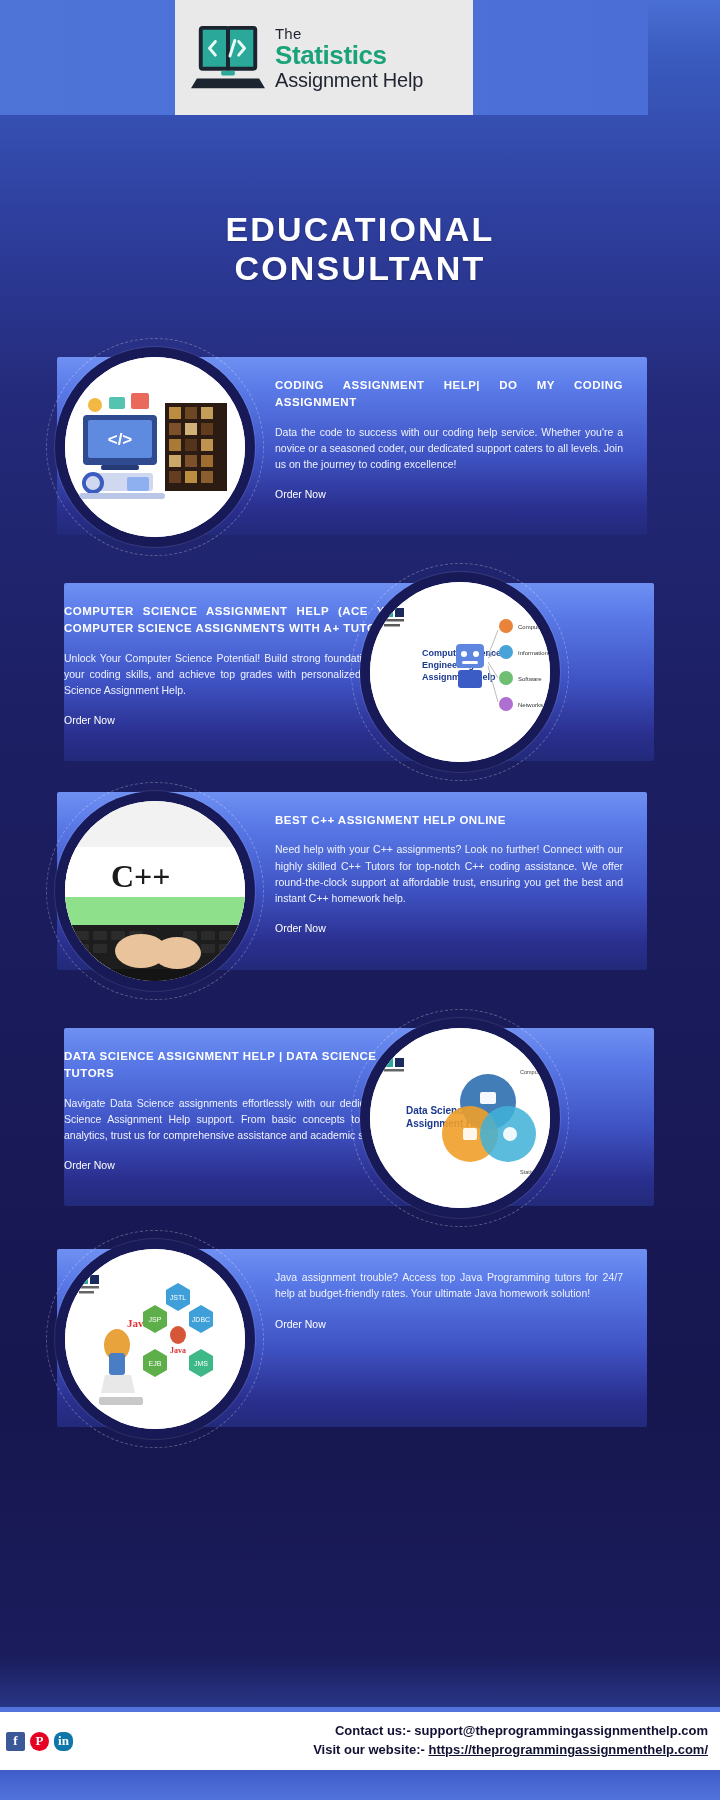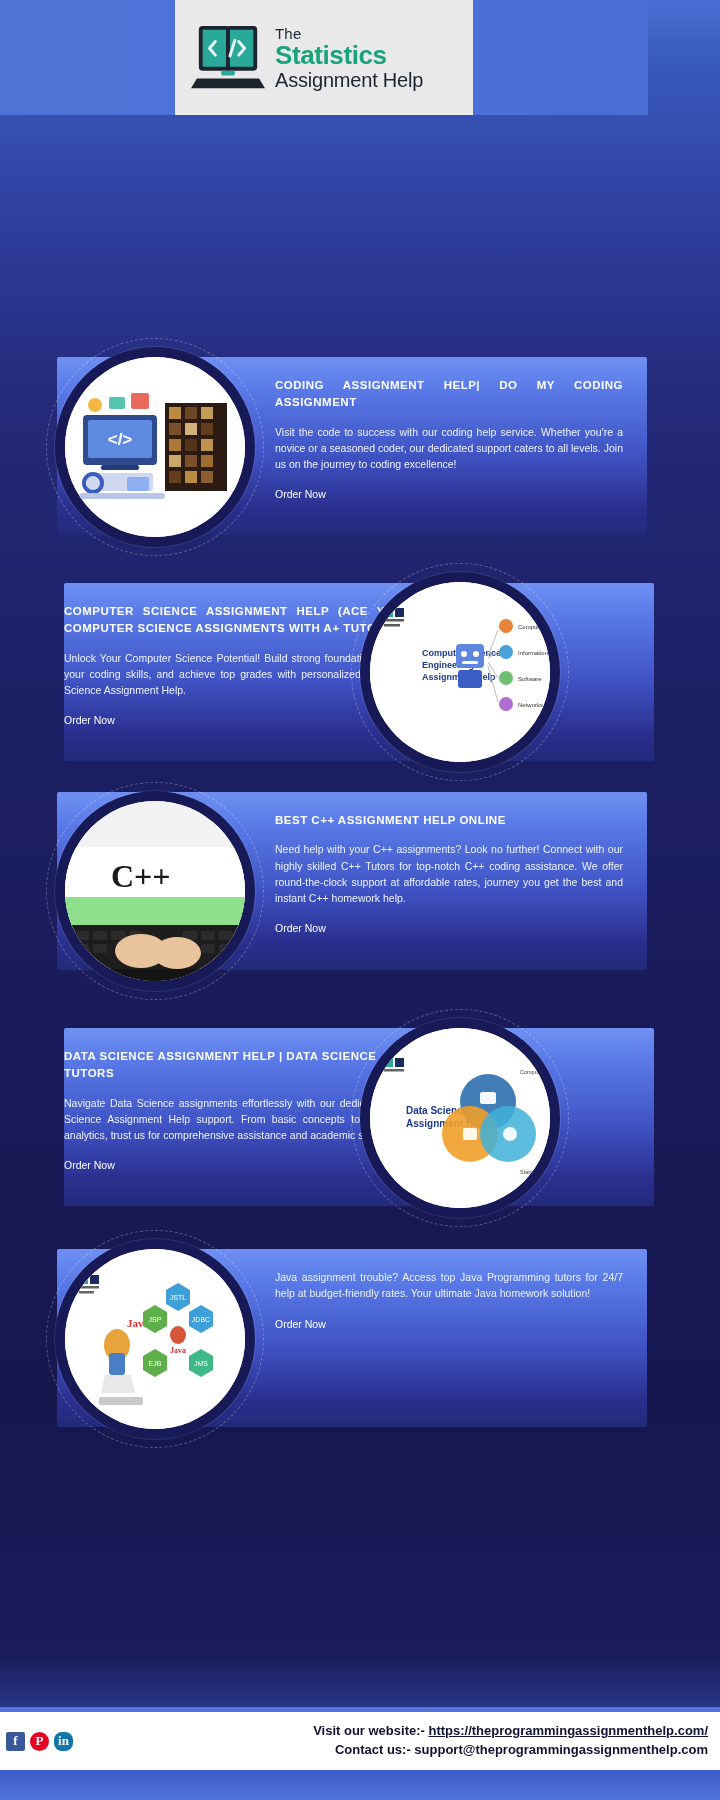--- a/index.html
+++ b/index.html
@@ -206,25 +206,29 @@
       </svg>
       <div class="logo-words">
         <div class="logo-the">The</div>
         <div class="logo-prog">Statistics</div>
         <div class="logo-assign">Assignment Help</div>
       </div>
     </div>
   </div>
 
 
+  <div class="headline">
+    <div>EDUCATIONAL</div>
+    <div>CONSULTANT</div>
+  </div>
 
   <div class="card left-img" style="top:357px;">
     <div class="card-text">
       <div class="card-title">CODING ASSIGNMENT HELP| DO MY CODING ASSIGNMENT</div>
-      <div class="card-body">Visit the code to success with our coding help service. Whether you're a novice or a seasoned coder, our dedicated support caters to all levels. Join us on the journey to coding excellence!</div>
+      <div class="card-body">Data the code to success with our coding help service. Whether you're a novice or a seasoned coder, our dedicated support caters to all levels. Join us on the journey to coding excellence!</div>
       <span class="order-now">Order Now</span>
     </div>
   </div>
   <div class="circle-wrap" style="left:55px; top:347px;">
     <div class="circle-inner">
       <svg class="thumb" viewBox="0 0 180 180">
         <rect width="180" height="180" fill="#ffffff"></rect>
         <rect x="100" y="46" width="62" height="88" fill="#2b1b12"></rect>
         <g opacity=".85">
           <rect x="104" y="50" width="12" height="12" fill="#d6a04a"></rect>
@@ -295,21 +299,21 @@
         <path d="M118 76 L128 70" stroke="#bbb" stroke-width="1" fill="none"></path>
         <path d="M118 80 L128 96" stroke="#bbb" stroke-width="1" fill="none"></path>
         <path d="M118 84 L128 120" stroke="#bbb" stroke-width="1" fill="none"></path>
       </svg>
     </div>
   </div>
 
   <div class="card left-img" style="top:792px;">
     <div class="card-text">
       <div class="card-title" style="text-align:left;">BEST C++ ASSIGNMENT HELP ONLINE</div>
-      <div class="card-body">Need help with your C++ assignments? Look no further! Connect with our highly skilled C++ Tutors for top-notch C++ coding assistance. We offer round-the-clock support at affordable rates, journey you get the best and instant C++ homework help.</div>
+      <div class="card-body">Need help with your C++ assignments? Look no further! Connect with our highly skilled C++ Tutors for top-notch C++ coding assistance. We offer round-the-clock support at affordable trust, ensuring you get the best and instant C++ homework help.</div>
       <span class="order-now">Order Now</span>
     </div>
   </div>
   <div class="circle-wrap" style="left:55px; top:791px;">
     <div class="circle-inner">
       <svg class="thumb" viewBox="0 0 180 180">
         <rect width="180" height="180" fill="#f2f2f2"></rect>
         <rect x="0" y="46" width="180" height="50" fill="#ffffff"></rect>
         <text x="46" y="86" font-family="Liberation Serif, serif" font-size="32" font-weight="700" fill="#1b1b1b">C++</text>
         <rect x="0" y="96" width="180" height="34" fill="#8fe08a"></rect>
@@ -401,22 +405,22 @@
 
   <div class="top-accent"></div>
   <div class="footer">
     <div class="social">
       <span class="sicon fb">f</span>
       <span class="sicon pin">P</span>
       <span class="sicon li">in</span>
     </div>
     <div class="contact">
       <div>
+        <span>Contact us:- </span><span>support@theprogrammingassignmenthelp.com</span>
+      </div>
+      <div>
         <span>Visit our website:- </span><a href="#">https://theprogrammingassignmenthelp.com/</a>
       </div>
-      <div>
-        <span>Contact us:- </span><span>support@theprogrammingassignmenthelp.com</span>
-      </div>
     </div>
   </div>
   <div class="footer-strip"></div>
 
 </div>
 
 </body></html>

